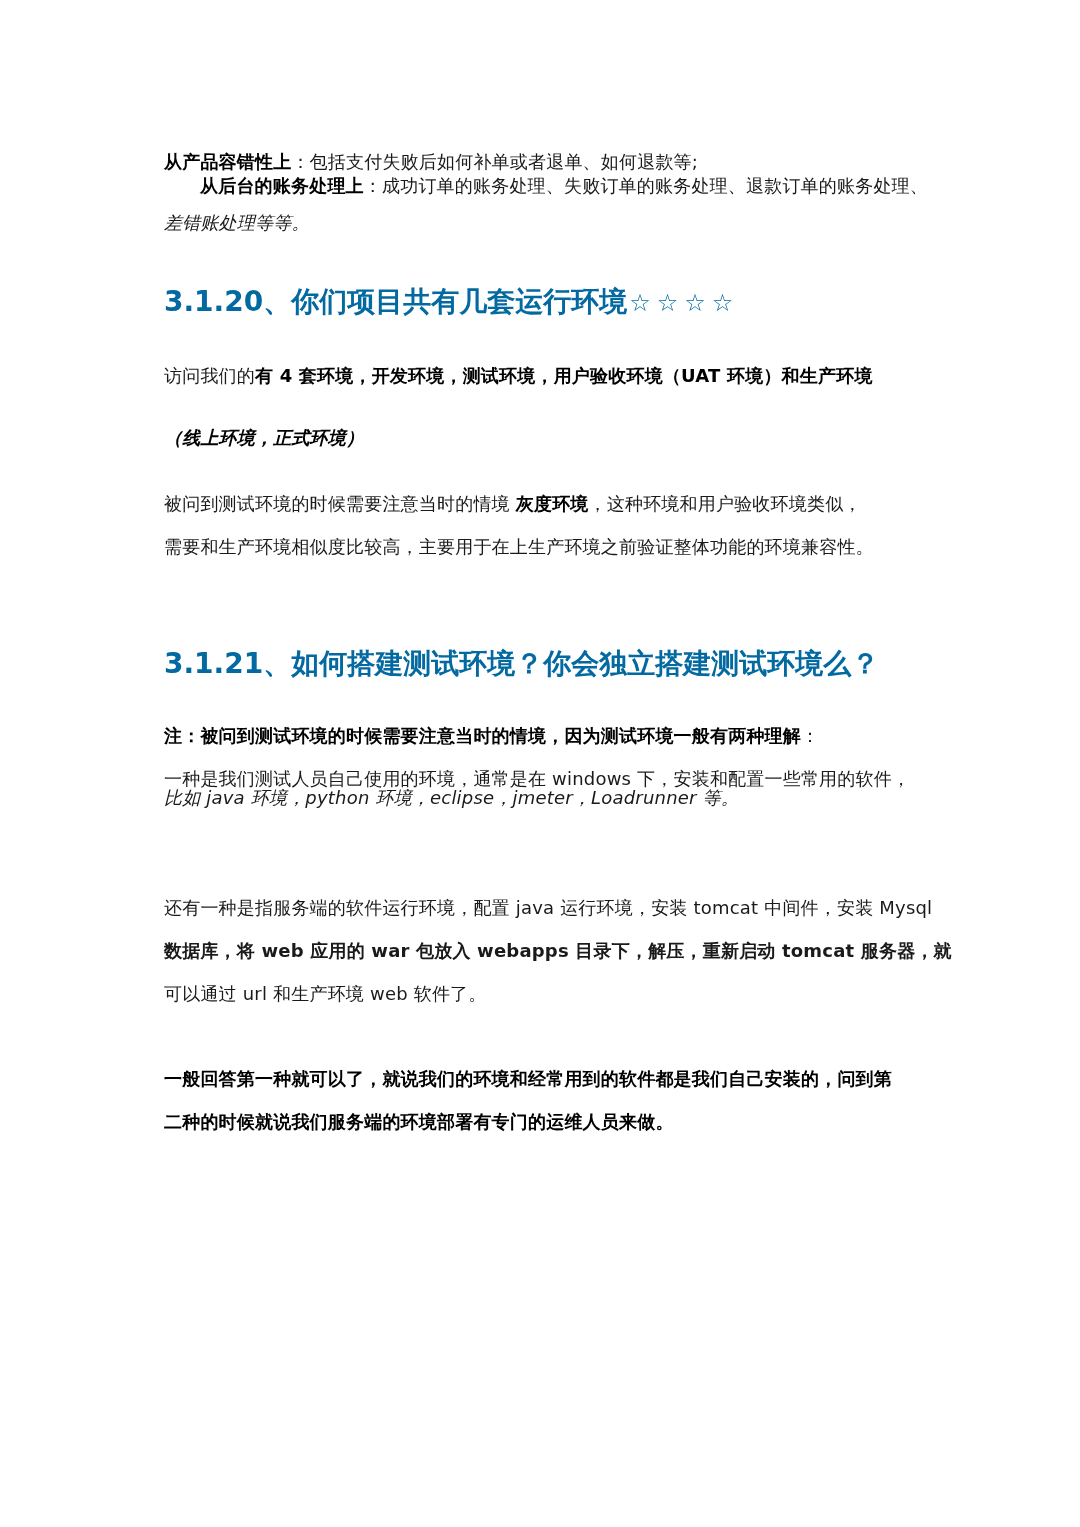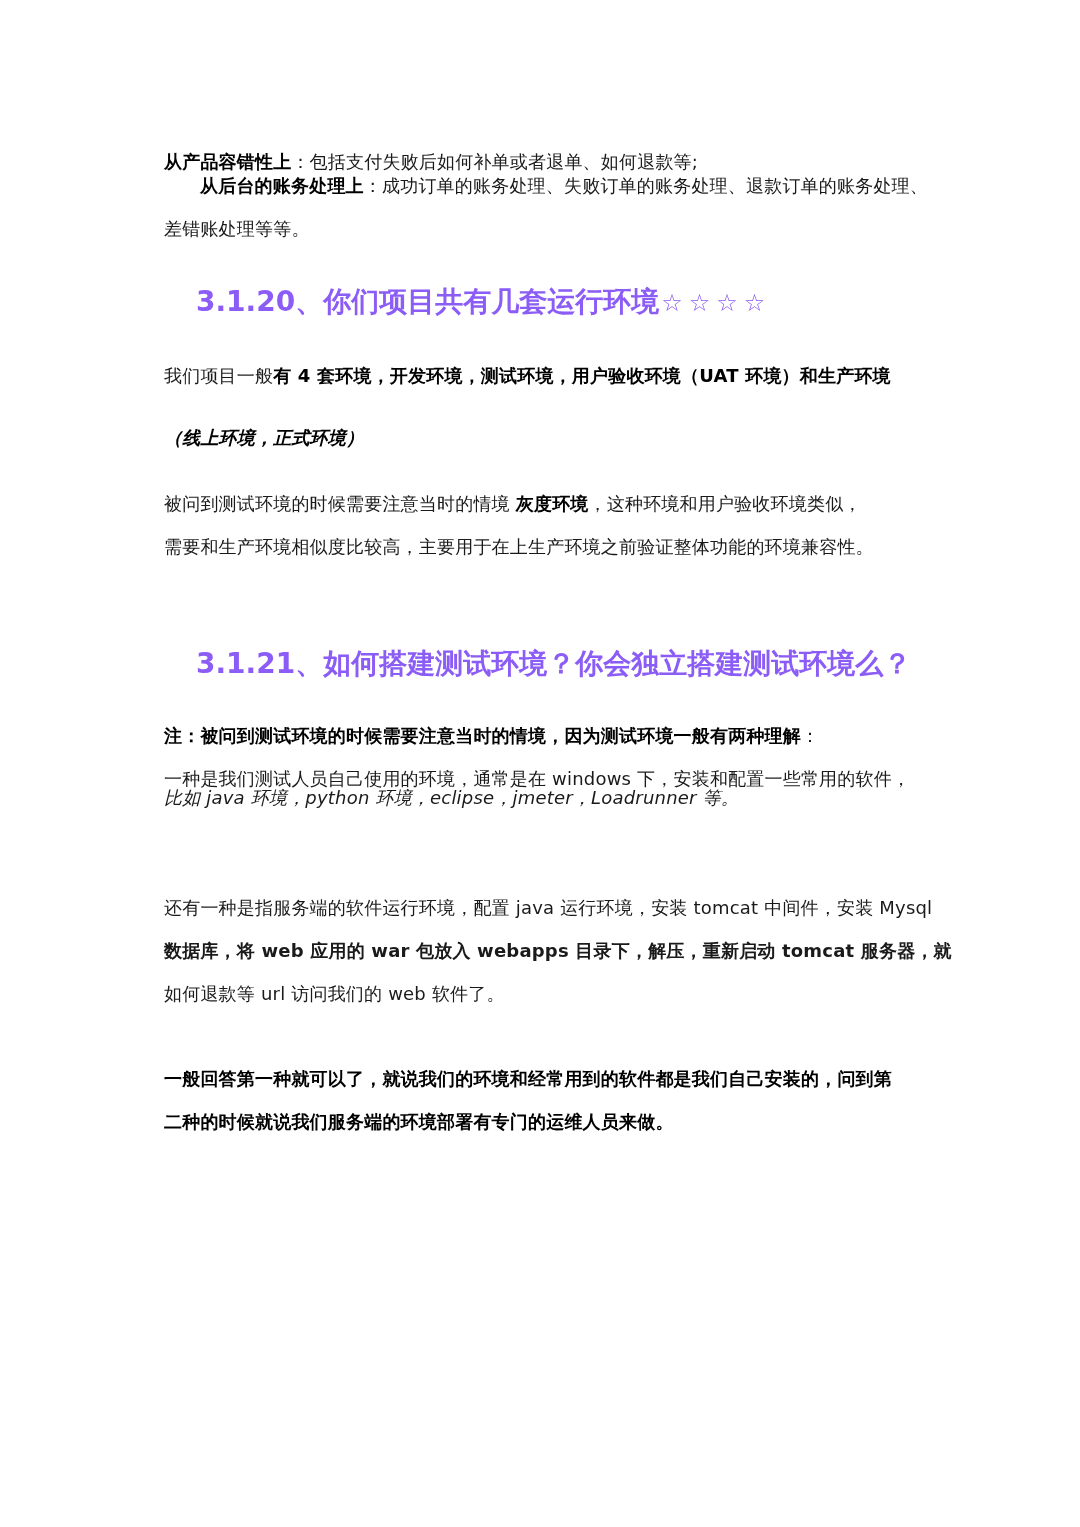--- a/index.html
+++ b/index.html
@@ -31,51 +31,50 @@
       letter-spacing: 0.2px;
     }
     .bold { font-weight: bold; color: #000; }
     .heading {
       position: absolute;
       left: 0;
       white-space: nowrap;
       font-size: 28px;
       line-height: 36px;
       font-weight: bold;
-      color: #8b5cf6;
-      margin-left: 32px;
+      color: #0369a1;
     }
     .stars {
       font-weight: normal;
       font-size: 24px;
       letter-spacing: 6px;
       margin-left: 2px;
     }
   </style>
 </head>
 <body>
 
 <div class="page">
 
   <div class="line" style="top:122px;margin-top:28px;">
     <span class="bold">从产品容错性上</span><span>：包括支付失败后如何补单或者退单、如何退款等;</span>
   </div>
   <div class="line" style="top:174px;margin-left:36px;">
     <span class="bold">从后台的账务处理上</span><span>：成功订单的账务处理、失败订单的账务处理、退款订单的账务处理、</span>
   </div>
-  <div class="line" style="top:217px;">
+  <div class="line" style="top:211px;font-style:italic;">
     <span>差错账处理等等。</span>
   </div>
 
   <div class="heading" style="top:284px;">
     <span>3.1.20、你们项目共有几套运行环境</span><span class="stars">☆☆☆☆</span>
   </div>
 
   <div class="line" style="top:364px;">
-    <span>我们项目一般</span><span class="bold">有 4 套环境，开发环境，测试环境，用户验收环境（UAT 环境）和生产环境</span>
+    <span>访问我们的</span><span class="bold">有 4 套环境，开发环境，测试环境，用户验收环境（UAT 环境）和生产环境</span>
   </div>
   <div class="line" style="top:426px;font-style:italic;">
     <span class="bold">（线上环境，正式环境）</span>
   </div>
 
   <div class="line" style="top:492px;">
     <span>被问到测试环境的时候需要注意当时的情境 </span><span class="bold">灰度环境</span><span>，这种环境和用户验收环境类似，</span>
   </div>
   <div class="line" style="top:535px;">
     <span>需要和生产环境相似度比较高，主要用于在上生产环境之前验证整体功能的环境兼容性。</span>
@@ -95,21 +94,21 @@
     <span>比如 java 环境，python 环境，eclipse，jmeter，Loadrunner 等。</span>
   </div>
 
   <div class="line" style="top:896px;">
     <span>还有一种是指服务端的软件运行环境，配置 java 运行环境，安装 tomcat 中间件，安装 Mysql</span>
   </div>
   <div class="line" style="top:939px;font-weight:bold;">
     <span>数据库，将 web 应用的 war 包放入 webapps 目录下，解压，重新启动 tomcat 服务器，就</span>
   </div>
   <div class="line" style="top:982px;">
-    <span>如何退款等 url 访问我们的 web 软件了。</span>
+    <span>可以通过 url 和生产环境 web 软件了。</span>
   </div>
 
   <div class="line bold" style="top:1067px;">
     <span>一般回答第一种就可以了，就说我们的环境和经常用到的软件都是我们自己安装的，问到第</span>
   </div>
   <div class="line bold" style="top:1110px;">
     <span>二种的时候就说我们服务端的环境部署有专门的运维人员来做。</span>
   </div>
 
 </div>

